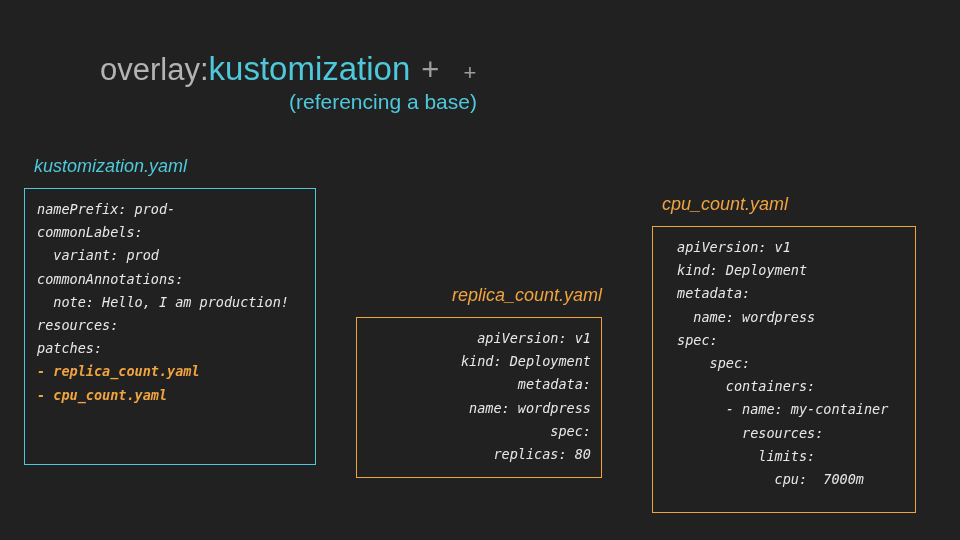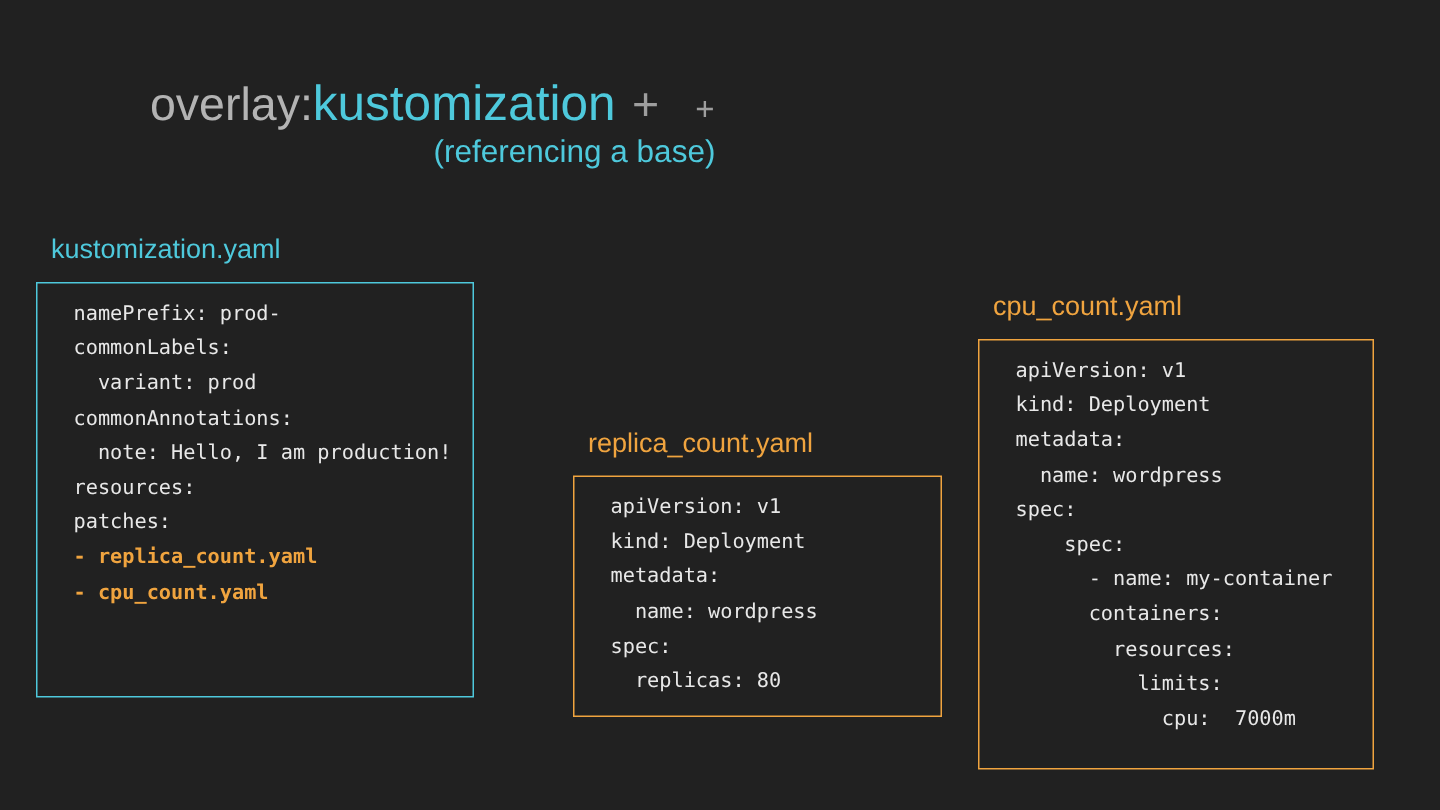--- a/index.html
+++ b/index.html
@@ -36,40 +36,40 @@
   .t-more { font-size: 22px; color: var(--orange); }
   .t-subtitle {
     position: absolute;
     left: 289px;
     top: 90px;
     font-size: 21px;
     color: var(--cyan);
   }
 
   
-  .panel { position: absolute; }
+  .panel { position: absolute; font-style: italic; }
   .panel-label {
     font-size: 18px;
     line-height: 22px;
     margin-left: 10px;
     margin-bottom: 11px;
   }
   .panel.accent-cyan .panel-label { color: var(--cyan); }
   .panel.accent-orange .panel-label { color: var(--orange); }
   .panel-box {
     border: 1.5px solid;
     padding: 9px 10px 10px 24px;
   }
-  .panel.accent-cyan .panel-box { border-color: var(--cyan); }
+  .panel.accent-cyan .panel-box { border-color: var(--cyan); padding-left: 12px; }
   .panel.accent-orange .panel-box { border-color: var(--orange); }
 
   #panel-kustomization { left: 24px; top: 155px; }
   #panel-kustomization .panel-box { width: 292px; height: 277px; }
 
-  #panel-replica { left: 382px; top: 284px; }
+  #panel-replica { left: 356px; top: 284px; text-align: right; }
   #panel-replica .panel-box { width: 246px; height: 161px; }
 
   #panel-cpu { left: 652px; top: 193px; }
   #panel-cpu .panel-box { width: 264px; height: 287px; }
 
   
   .code {
     font-family: "DejaVu Sans Mono", "Liberation Mono", monospace;
     font-size: 13.5px;
     color: var(--code-text);
@@ -127,20 +127,20 @@
 <div class="panel accent-orange" id="panel-cpu">
   <div class="panel-label">cpu_count.yaml</div>
   <div class="panel-box">
     <div class="code">
         <div class="code-line">apiVersion: v1</div>
         <div class="code-line">kind: Deployment</div>
         <div class="code-line">metadata:</div>
         <div class="code-line">  name: wordpress</div>
         <div class="code-line">spec:</div>
         <div class="code-line">    spec:</div>
+        <div class="code-line">      containers:</div>
         <div class="code-line">      - name: my-container</div>
-        <div class="code-line">      containers:</div>
         <div class="code-line">        resources:</div>
         <div class="code-line">          limits:</div>
         <div class="code-line">            cpu:  7000m</div>
       </div>
   </div>
 </div>
 
 </body></html>

